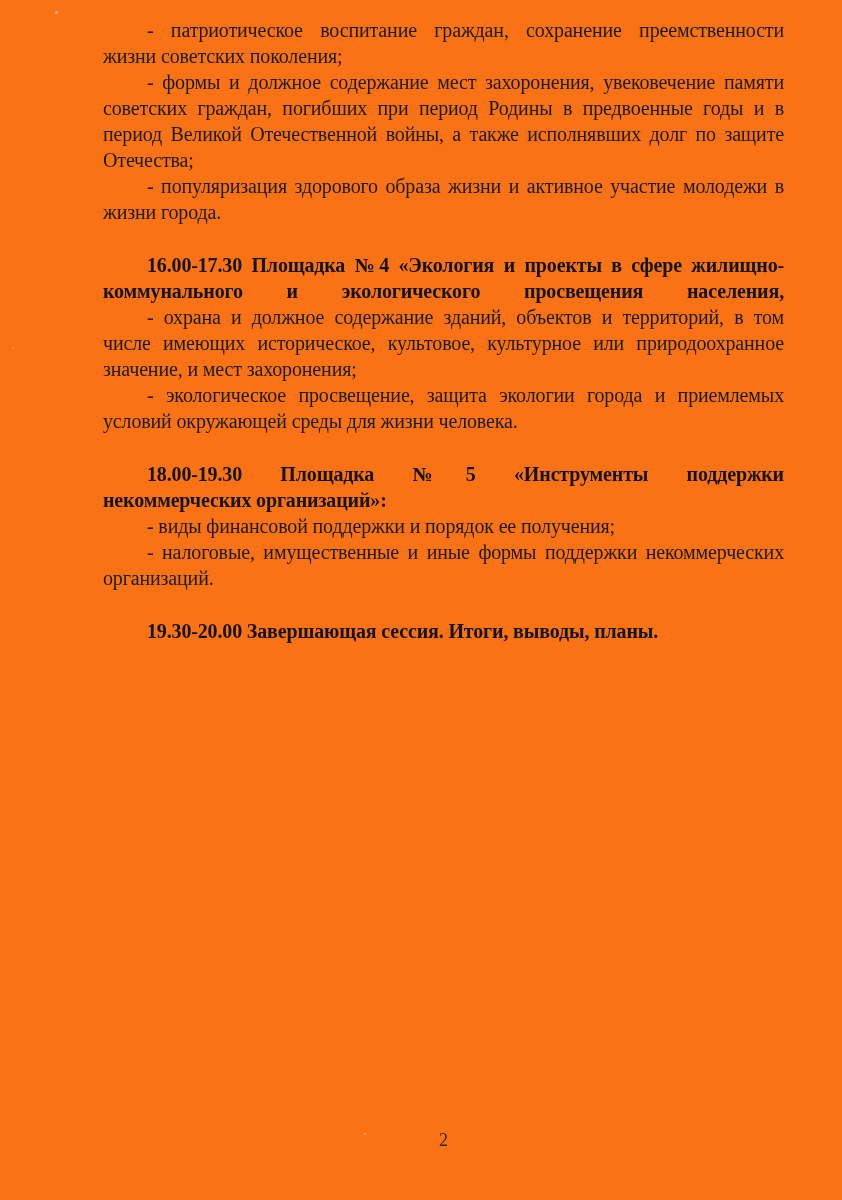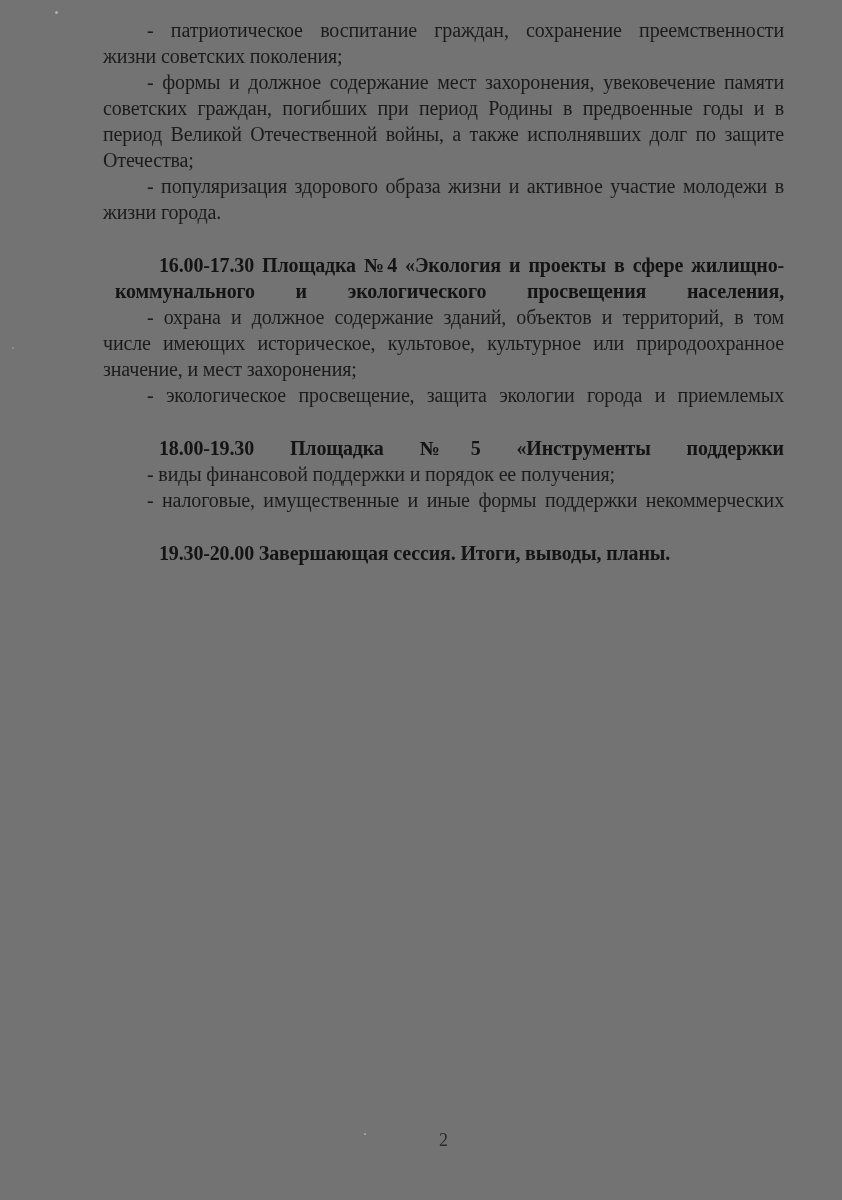--- a/index.html
+++ b/index.html
@@ -4,33 +4,33 @@
 <style>
   html, body {
     margin: 0;
     padding: 0;
     background: #ffffff;
   }
   .page {
     position: relative;
     width: 842px;
     height: 1200px;
-    background: #737373;
+    background: #f97316;
     font-family: "Liberation Serif", "DejaVu Serif", serif;
     color: #1b1b1b;
     overflow: hidden;
   }
   .content {
     position: absolute;
     left: 103px;
     top: 17px;
     width: 681px;
   }
   .para { margin: 0; }
-  .para.space-before { margin-top: 27px; margin-left: 12px; }
+  .para.space-before { margin-top: 27px; }
   .line {
     font-size: 20px;
     line-height: 26px;
     letter-spacing: -0.15px;
     text-align: justify;
     text-align-last: justify;
     white-space: normal;
   }
   .line.last { text-align-last: left; }
   .line.indent { text-indent: 44px; }
@@ -78,29 +78,32 @@
         <div class="line indent"><span class="run-bold">16.00-17.30 Площадка №4 «Экология и проекты в сфере жилищно-</span></div>
         <div class="line"><span class="run-bold">коммунального и экологического просвещения населения,</span></div>
       </div>
       <div class="para">
         <div class="line indent"><span class="run">- охрана и должное содержание зданий, объектов и территорий, в том</span></div>
         <div class="line"><span class="run">числе имеющих историческое, культовое, культурное или природоохранное</span></div>
         <div class="line last"><span class="run">значение, и мест захоронения;</span></div>
       </div>
       <div class="para">
         <div class="line indent"><span class="run">- экологическое просвещение, защита экологии города и приемлемых</span></div>
+        <div class="line last"><span class="run">условий окружающей среды для жизни человека.</span></div>
       </div>
       <div class="para space-before">
         <div class="line indent"><span class="run-bold">18.00-19.30 Площадка №5 «Инструменты поддержки</span></div>
+        <div class="line last"><span class="run-bold">некоммерческих организаций»:</span></div>
       </div>
       <div class="para">
         <div class="line indent last"><span class="run">- виды финансовой поддержки и порядок ее получения;</span></div>
       </div>
       <div class="para">
         <div class="line indent"><span class="run">- налоговые, имущественные и иные формы поддержки некоммерческих</span></div>
+        <div class="line last"><span class="run">организаций.</span></div>
       </div>
       <div class="para space-before">
         <div class="line indent last"><span class="run-bold">19.30-20.00 Завершающая сессия. Итоги, выводы, планы.</span></div>
       </div>
     </div>
 
   <div class="page-number">2</div>
 
   <div class="speckle s1"></div>
   <div class="speckle s2"></div>

